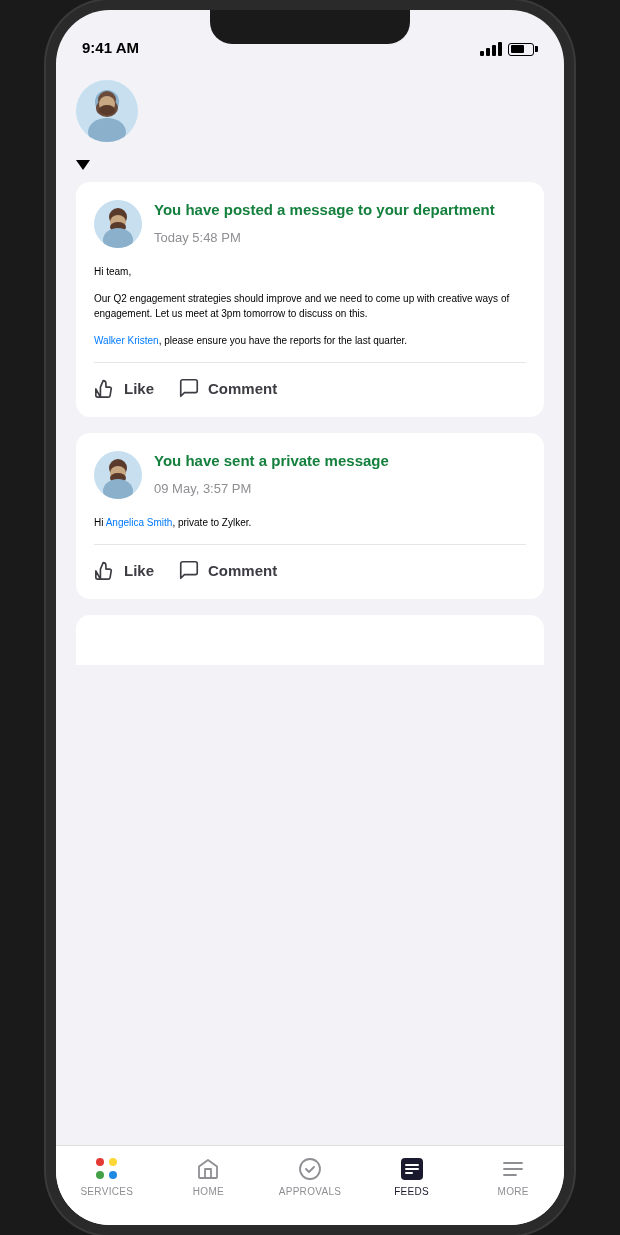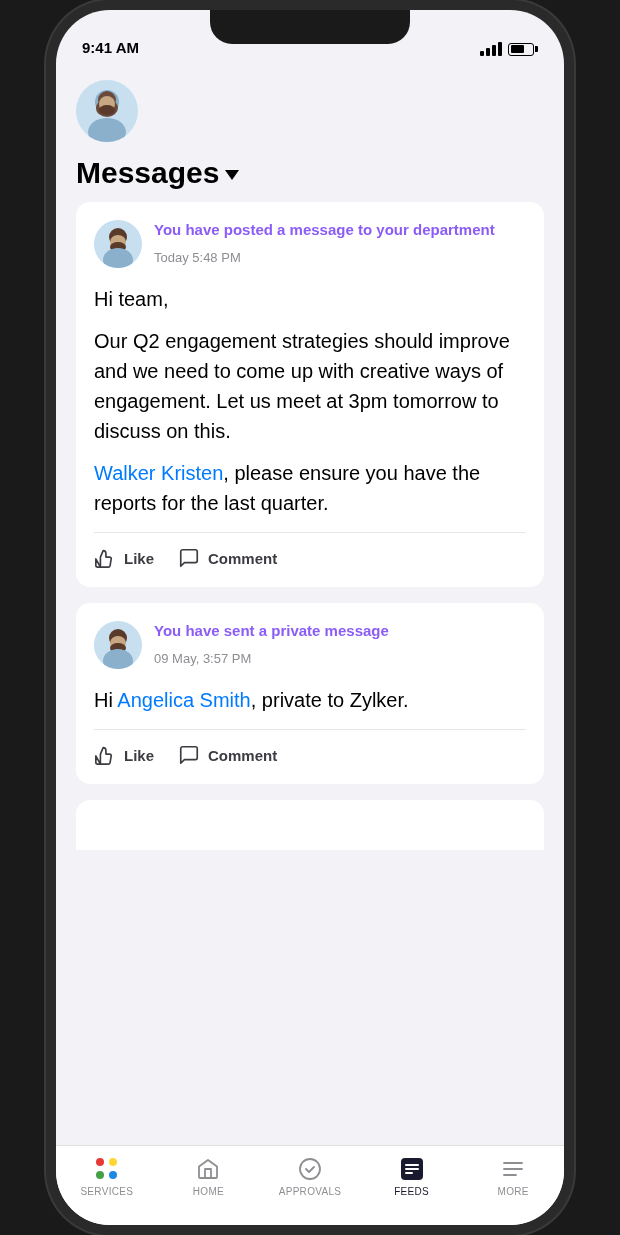--- a/index.html
+++ b/index.html
@@ -194,32 +194,32 @@
       justify-content: center;
     }
 
     .card-header-text {
       flex: 1;
     }
 
     .card-title {
       font-size: 15px;
       font-weight: 700;
-      color: #8b5cf6;
+      color: #15803d;
       line-height: 1.3;
     }
 
     .card-time {
       font-size: 13px;
       color: #8e8e93;
       margin-top: 10px;
     }
 
     .card-body {
-      font-size: 20px;
+      font-size: 10px;
       color: #000;
       line-height: 1.5;
     }
 
     .card-body p {
       margin-bottom: 12px;
     }
 
     .card-body p:last-of-type {
       margin-bottom: 0;
@@ -383,21 +383,20 @@
           <ellipse cx="31" cy="52" rx="19" ry="14" fill="#8ab0cc"></ellipse>
 
           <ellipse cx="31" cy="28" rx="11" ry="9" fill="#6a4a3a"></ellipse>
           <circle cx="31" cy="20" r="9" fill="#6a4a3a"></circle>
 
           <ellipse cx="31" cy="24" rx="8" ry="8" fill="#c8a882"></ellipse>
           <ellipse cx="31" cy="30" rx="8" ry="5" fill="#5a3a2a"></ellipse>
         </svg>
       </div>
       <div class="page-title-row">
-        <span class="page-title">Messages</span>
         <div class="dropdown-arrow"></div>
       </div>
     </div>
 
     <div class="message-card">
       <div class="card-header">
         <div class="card-avatar">
           <svg viewBox="0 0 48 48" width="48" height="48" xmlns="http://www.w3.org/2000/svg">
             <circle cx="24" cy="24" r="24" fill="#c8dff0"></circle>
             <circle cx="24" cy="17" r="9" fill="#5a3a2a"></circle>

